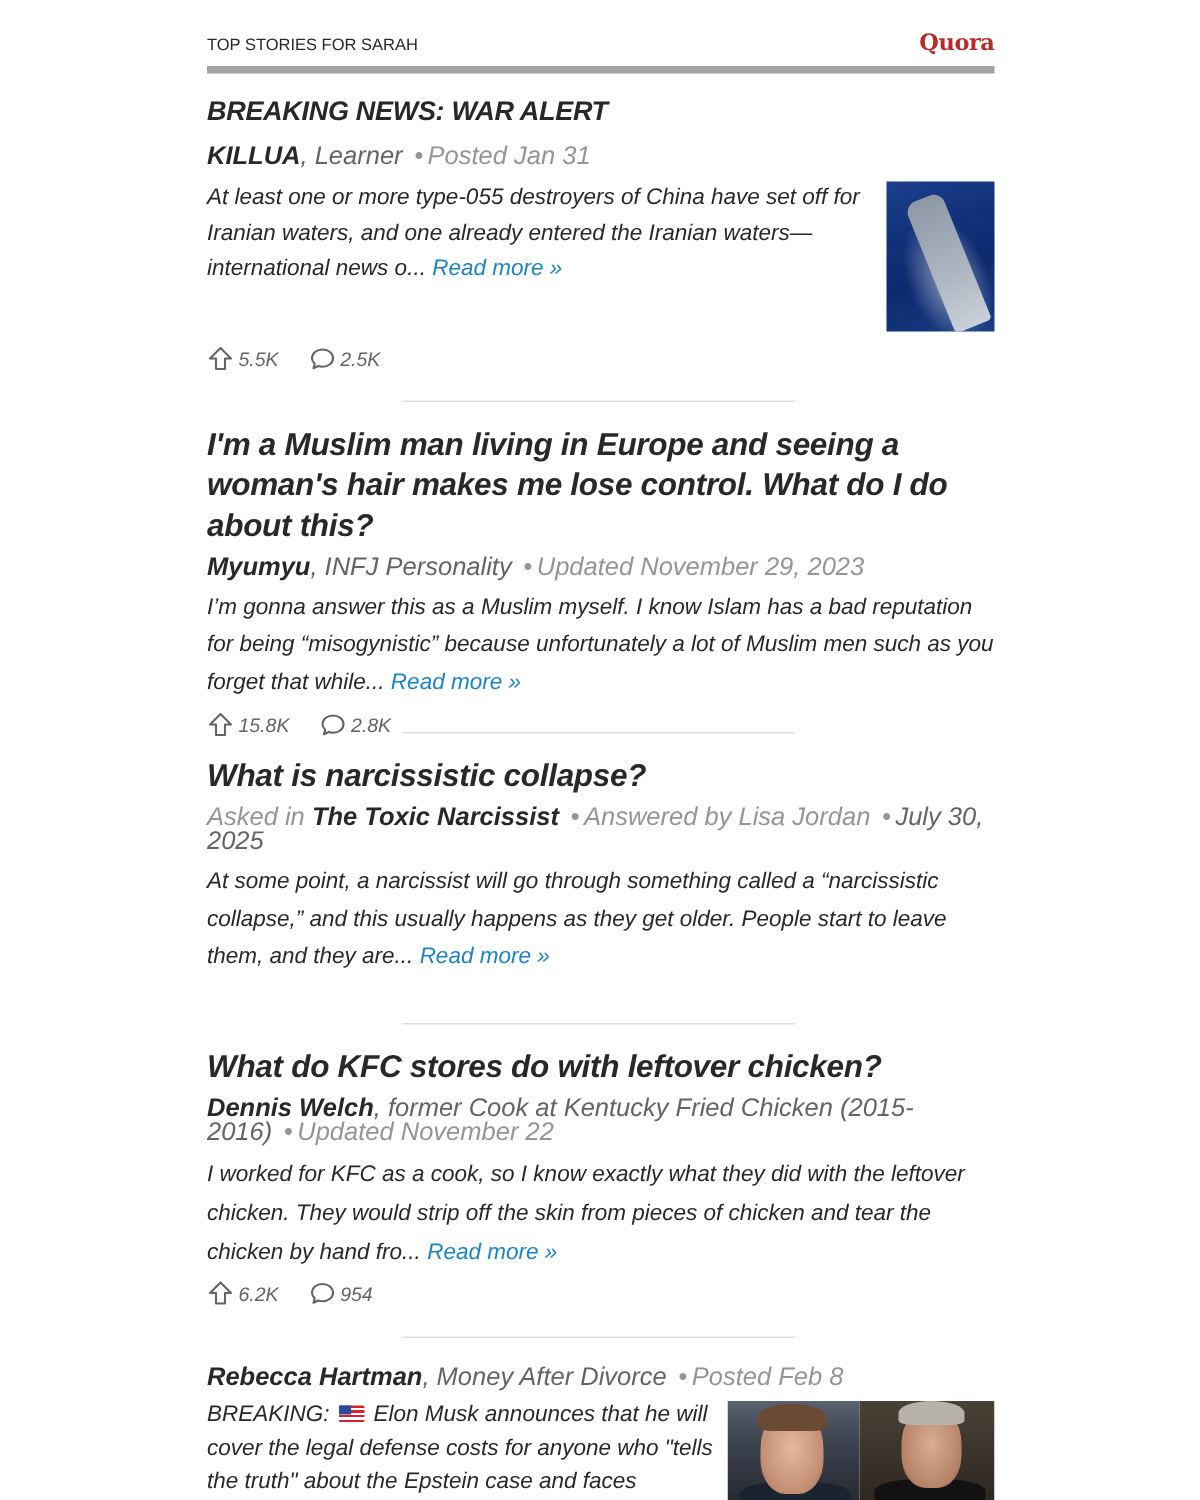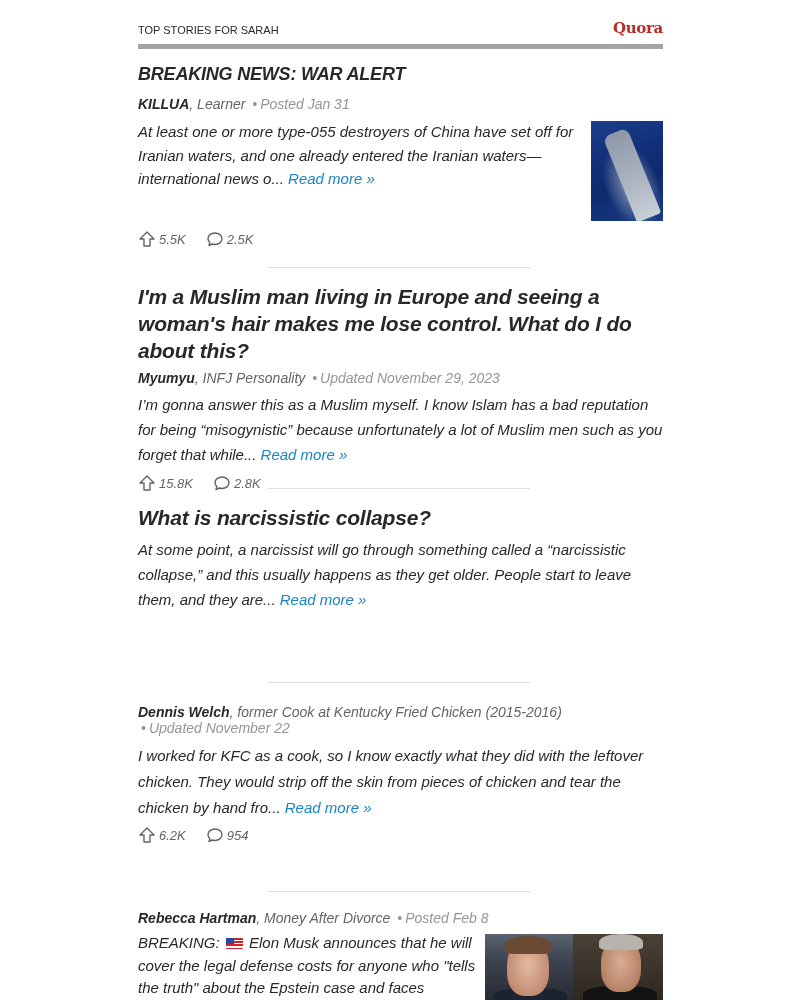--- a/index.html
+++ b/index.html
@@ -4,21 +4,21 @@
 <style>
   html, body { margin: 0; padding: 0; background: #ffffff; }
   body { width: 800px; height: 1000px; overflow: hidden; font-family: "Liberation Sans", "DejaVu Sans", sans-serif; color: #282829; }
   .wrap { position: absolute; left: 138px; width: 525px; top: 0; }
   .header { position: relative; height: 44px; border-bottom: 5px solid #a3a3a3; }
   .header-title { position: absolute; left: 0; top: 24px; font-size: 11px; color: #282829; letter-spacing: 0; }
   .logo { position: absolute; right: 0; top: 19px; font-family: "DejaVu Serif", "Liberation Serif", serif; font-weight: bold; font-size: 15px; color: #b92b27; letter-spacing: -0.3px; }
 
   .story { position: relative; font-style: italic; }
   .title { font-weight: bold; font-size: 21px; line-height: 27px; color: #282829; letter-spacing: -0.2px; }
-  .meta { font-size: 14px; line-height: 16px; color: #636466; }
+  .meta { font-size: 17px; line-height: 16px; color: #636466; }
   .meta .author { font-weight: bold; color: #282829; }
   .meta .muted { color: #939598; }
   .meta .dot { color: #939598; margin: 0 3px; }
   .body-text { font-size: 15px; line-height: 25px; color: #282829; }
   .readmore { color: #2e69ff; color: #1a84c7; cursor: pointer; }
   .actions { display: flex; font-size: 13px; color: #636466; height: 20px; }
   .action { display: flex; align-items: center; margin-right: 20px; cursor: pointer; }
   .action svg { margin-right: 3px; }
   .divider { position: absolute; left: 130px; width: 262px; height: 1px; background: #dedede; }
 
@@ -101,28 +101,35 @@
             <path d="M9 3 C13 3 16 5.5 16 8.8 C16 12 13 14.5 9 14.5 C8 14.5 7 14.3 6.2 14 L3 15.5 L3.8 12.5 C2.7 11.4 2 10.2 2 8.8 C2 5.5 5 3 9 3 Z" fill="none" stroke="#636466" stroke-width="1.4" stroke-linejoin="round"></path>
           </svg>
         <span>2.8K</span>
       </div>
     </div>
   </div>
   <div class="divider" style="top:488px;"></div>
 
   <div class="story" style="position:absolute; top:504px; left:0; width:525px;">
     <div class="title">What is narcissistic collapse?</div>
+    <div class="meta" style="margin-top:6px;">
+      <span class="muted">Asked in</span>
+      <span class="author">The Toxic Narcissist</span>
+      <span class="dot">•</span><span class="muted">Answered by Lisa Jordan</span>
+      <span class="dot">•</span><span>July 30, 2025</span>
+    </div>
     <div class="body-text" style="margin-top:6px;">
       <span>At some point, a narcissist will go through something called a “narcissistic collapse,” and this usually happens as they get older. People start to leave them, and they are...</span>
       <span class="readmore">Read more »</span>
     </div>
   </div>
   <div class="divider" style="top:682px;"></div>
 
   <div class="story" style="position:absolute; top:698px; left:0; width:525px;">
+    <div class="title">What do KFC stores do with leftover chicken?</div>
     <div class="meta" style="margin-top:6px; width:480px;">
       <span class="author">Dennis Welch</span><span>, former Cook at Kentucky Fried Chicken (2015-2016)</span>
       <span class="dot">•</span><span class="muted">Updated November 22</span>
     </div>
     <div class="body-text" style="margin-top:7px; line-height:26px;">
       <span>I worked for KFC as a cook, so I know exactly what they did with the leftover chicken. They would strip off the skin from pieces of chicken and tear the chicken by hand fro...</span>
       <span class="readmore">Read more »</span>
     </div>
     <div class="actions" style="margin-top:4px;">
       <div class="action">

